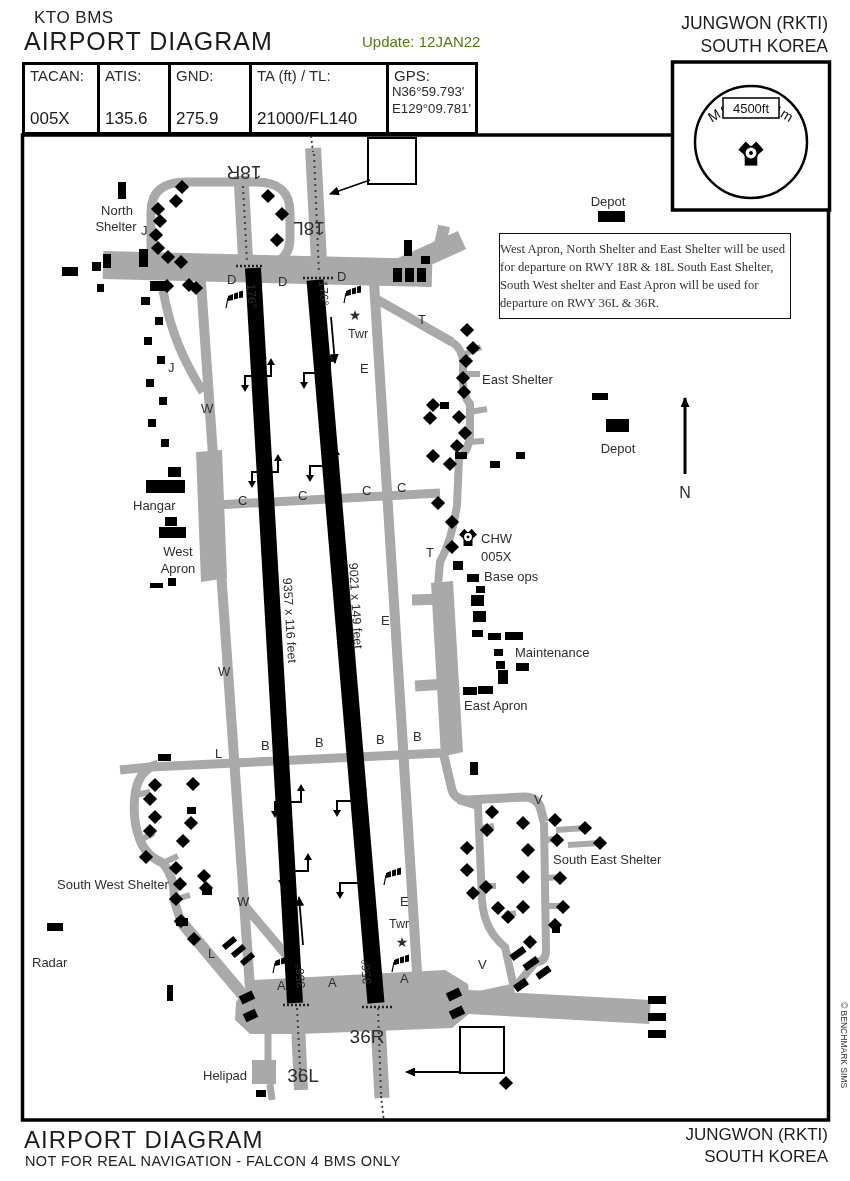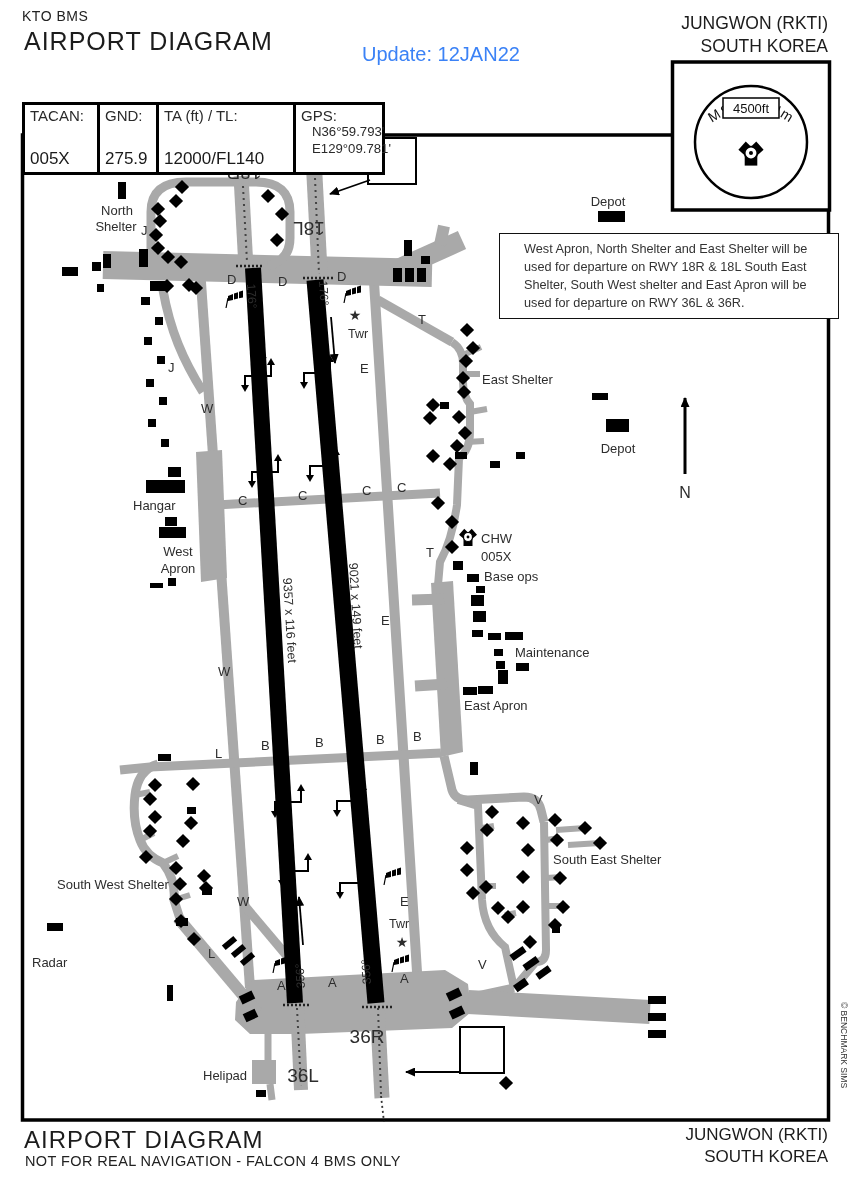--- a/index.html
+++ b/index.html
@@ -1,29 +1,29 @@
 <!DOCTYPE html>
 <html style="--twy: #a9a9a9;"><head>
 <meta charset="utf-8">
 <style>
   html,body{margin:0;padding:0;background:#fff;}
   body{width:850px;height:1181px;position:relative;font-family:"Liberation Sans","DejaVu Sans",sans-serif;color:#1a1a1a;overflow:hidden;}
   .abs{position:absolute;}
   #map-svg{position:absolute;left:0;top:0;z-index:1;}
   .chrome{z-index:2;}
-  .brand{left:22px;top:8px;font-size:14px;letter-spacing:.5px;color:#222;}
+  .brand{left:34px;top:8px;font-size:17px;letter-spacing:.5px;color:#222;}
   .title{left:24px;top:27px;font-size:25px;letter-spacing:1px;color:#1c1c1c;}
-  .update{left:362px;top:43px;font-size:20px;color:#3b82f6;}
+  .update{left:362px;top:33px;font-size:15px;color:#4d7c0f;}
   .hdr-right{right:22px;top:12px;text-align:right;line-height:1.32;font-size:17.5px;color:#1c1c1c;}
   .infotable{left:22px;top:62px;display:flex;}
-  .cell{border:3px solid #000;height:73px;box-sizing:border-box;position:relative;background:#fff;margin-right:-3px;margin-top:40px;}
+  .cell{border:3px solid #000;height:73px;box-sizing:border-box;position:relative;background:#fff;margin-right:-3px;}
   .cell .lb{font-size:15px;color:#2a2a2a;padding:2px 0 0 5px;white-space:nowrap;}
   .cell .val{position:absolute;left:5px;bottom:3px;font-size:17px;color:#1a1a1a;white-space:nowrap;}
-  .cell .gline{font-size:13.2px;color:#2a2a2a;padding-left:16px;line-height:1.25;white-space:nowrap;}
-  .notebox{left:499px;top:233px;width:290px;border:1.5px solid #111;padding:6px 24px;font-size:12.7px;line-height:1.42;color:#333;background:#fff;}
+  .cell .gline{font-size:13.2px;color:#2a2a2a;padding-left:3px;line-height:1.25;white-space:nowrap;}
+  .notebox{left:499px;top:233px;width:290px;border:1.5px solid #111;padding:6px 0;font-size:12.7px;line-height:1.42;color:#333;background:#fff;font-family:Liberation Serif, serif;}
   .ftr-title{left:24px;top:1126px;font-size:24px;letter-spacing:1px;color:#1c1c1c;}
   .ftr-sub{left:25px;top:1153px;font-size:14.5px;letter-spacing:.4px;color:#222;text-align:right;}
   .ftr-right{right:22px;top:1124px;text-align:right;line-height:1.32;font-size:17px;color:#1c1c1c;}
 </style>
 </head>
 <body>
 
 <svg id="map-svg" viewBox="0 0 850 1181" width="850" height="1181">
   <defs>
     <marker id="ah" markerUnits="userSpaceOnUse" markerWidth="11" markerHeight="9" refX="9" refY="4.5" orient="auto">
@@ -355,27 +355,31 @@
 <div class="abs chrome hdr-right">
   <div>JUNGWON (RKTI)</div>
   <div>SOUTH KOREA</div>
 </div>
 
 <div class="abs chrome infotable">
   <div class="cell" style="width:78px">
     <div class="lb">TACAN:</div>
     <div class="val">005X</div>
   </div>
-  <div class="cell" style="width:62px">
+  <div class="cell" style="width:74px">
+    <div class="lb">ATIS:</div>
+    <div class="val">135.6</div>
+  </div>
+  <div class="cell" style="width:84px">
     <div class="lb">GND:</div>
     <div class="val">275.9</div>
   </div>
   <div class="cell" style="width:140px">
     <div class="lb">TA (ft) / TL:</div>
-    <div class="val">12000/FL140</div>
+    <div class="val">21000/FL140</div>
   </div>
   <div class="cell" style="width:92px">
     <div class="lb">GPS:</div>
     <div class="gline">N36°59.793'</div>
     <div class="gline">E129°09.781'</div>
   </div>
 </div>
 
 <div class="abs chrome notebox">West Apron, North Shelter and East Shelter will be used for departure on RWY 18R &amp; 18L South East Shelter, South West shelter and East Apron will be used for departure on RWY 36L &amp; 36R.</div>
 

